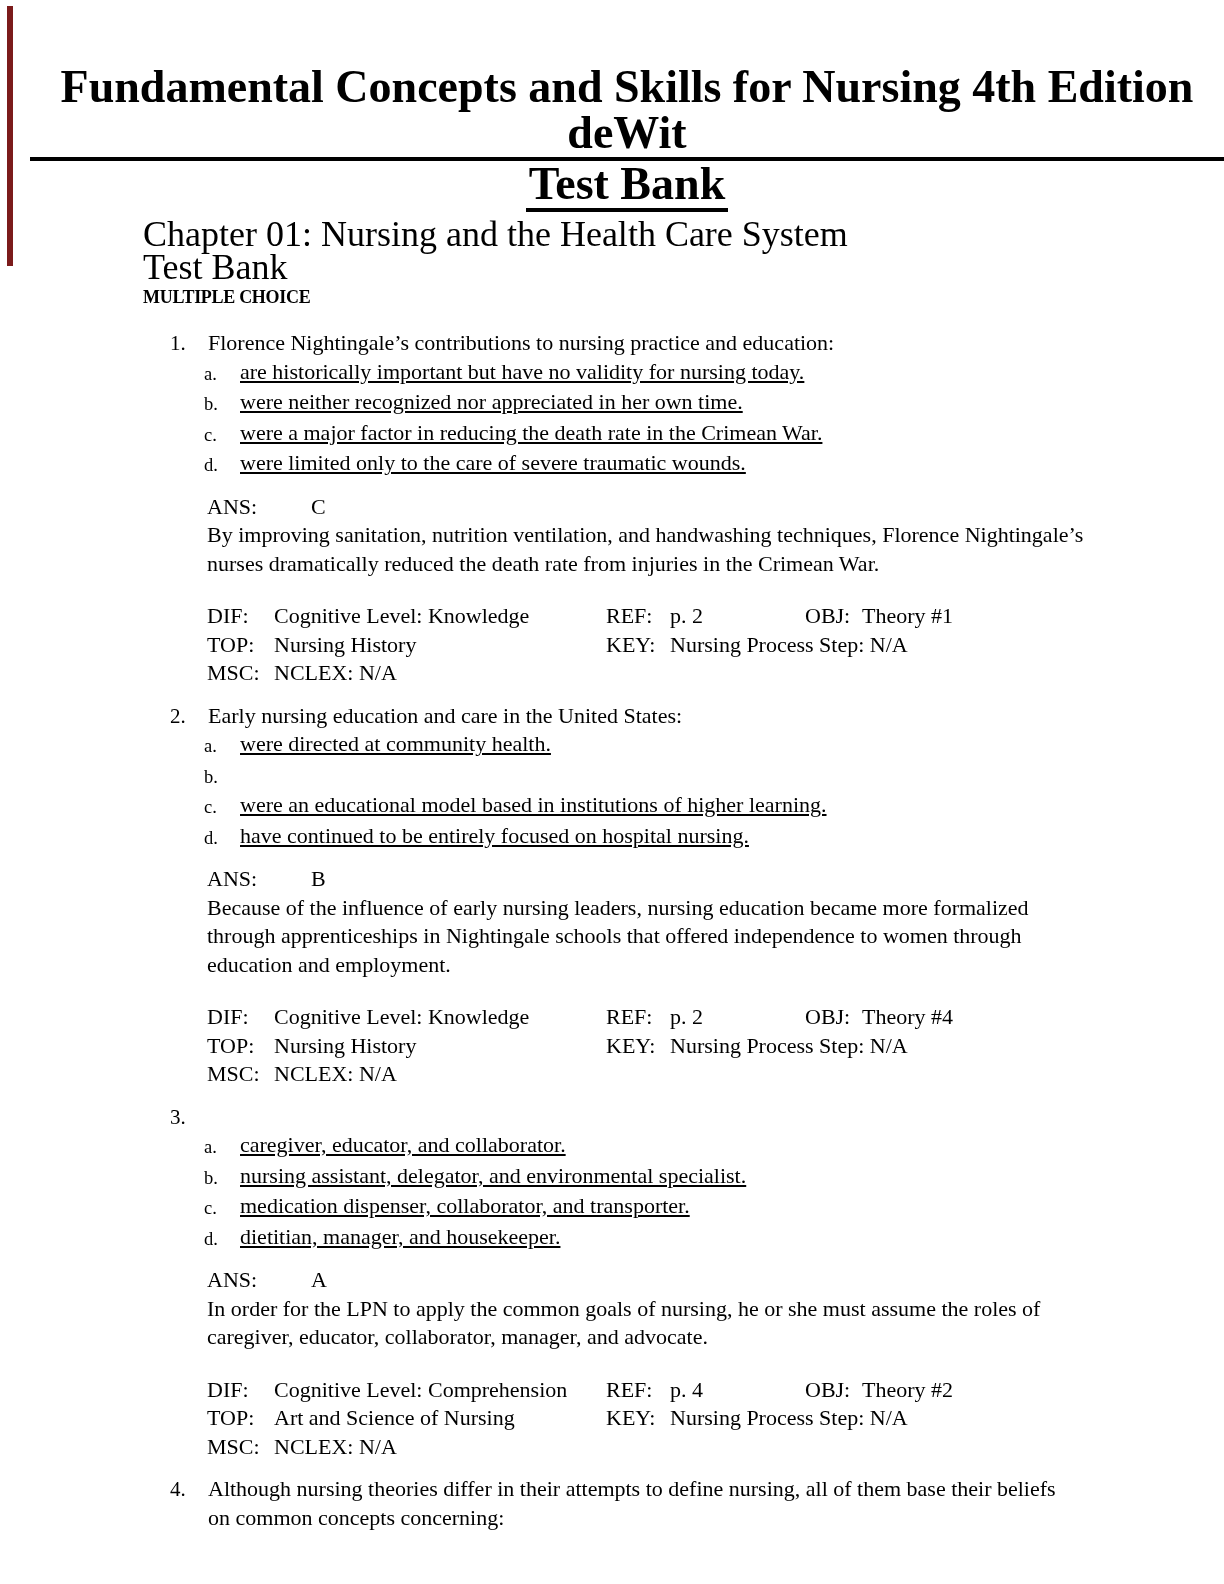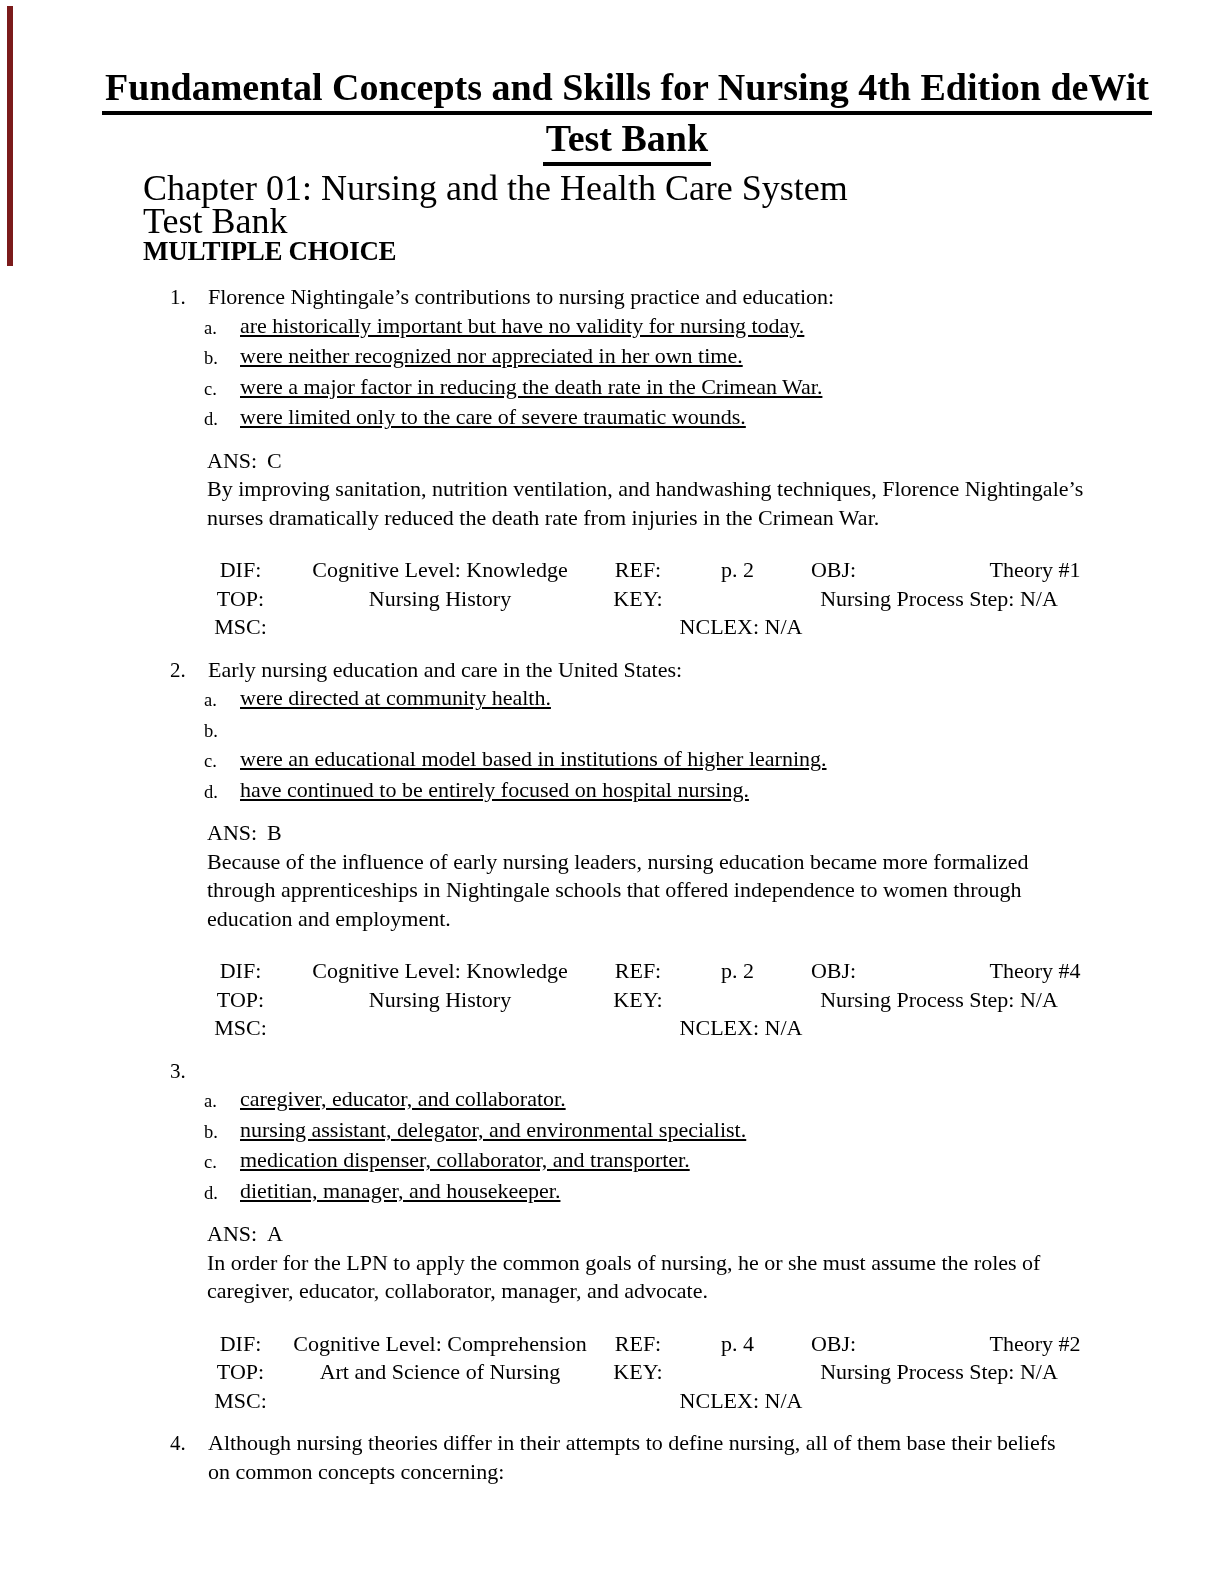--- a/index.html
+++ b/index.html
@@ -16,62 +16,61 @@
     position:absolute;
     left:7px;top:6px;
     width:6px;height:260px;
     background:#7b1b1b;
   }
   .header{
     padding-top:64px;
     text-align:center;
     margin-left:30px;
     font-weight:bold;
-    font-size:38px;
+    font-size:46px;
     line-height:46px;
   }
   .header .ul{
     display:inline-block;
     border-bottom:4px solid #000;
     padding:0 3px 1px 3px;
   }
   .heading-block{
     margin:6px 0 0 143px;
     font-weight:normal;
     font-size:36px;
     line-height:33px;
   }
   .section-heading{
     margin-left:143px;
     font-weight:bold;
-    font-size:27px;
+    font-size:18px;
     line-height:27px;
     letter-spacing:-0.3px;
   }
   .questions{
     margin-top:18px;
     font-size:22px;
     line-height:28.5px;
   }
   .question{margin-left:170px;}
   .question + .question{margin-top:14px;}
   .qrow{display:flex;}
   .qnum{flex:0 0 38px;font-size:21px;}
   .qstem{width:850px;}
   .opt{display:flex;margin-left:34px;}
   .opt-letter{flex:0 0 36px;font-size:18.5px;padding-top:2px;}
   .opt-text{width:830px;text-decoration:underline;}
   .answer-block{margin:13px 0 0 37px;width:885px;}
-  .ans-line{display:flex;}
+  .ans-line{display:flex;gap:44px;}
   .ans-label{flex:0 0 60px;}
   .meta{
     display:grid;
     grid-template-columns:67px 332px 64px 135px 57px auto;
     margin:24px 16px 0 37px;
-    text-align:center;
   }
   .meta .span3{grid-column:4 / 7;}
   .meta .span5{grid-column:2 / 7;}
 </style>
 </head>
 <body>
 
 <div class="page">
 
   <div class="red-bar"></div>

